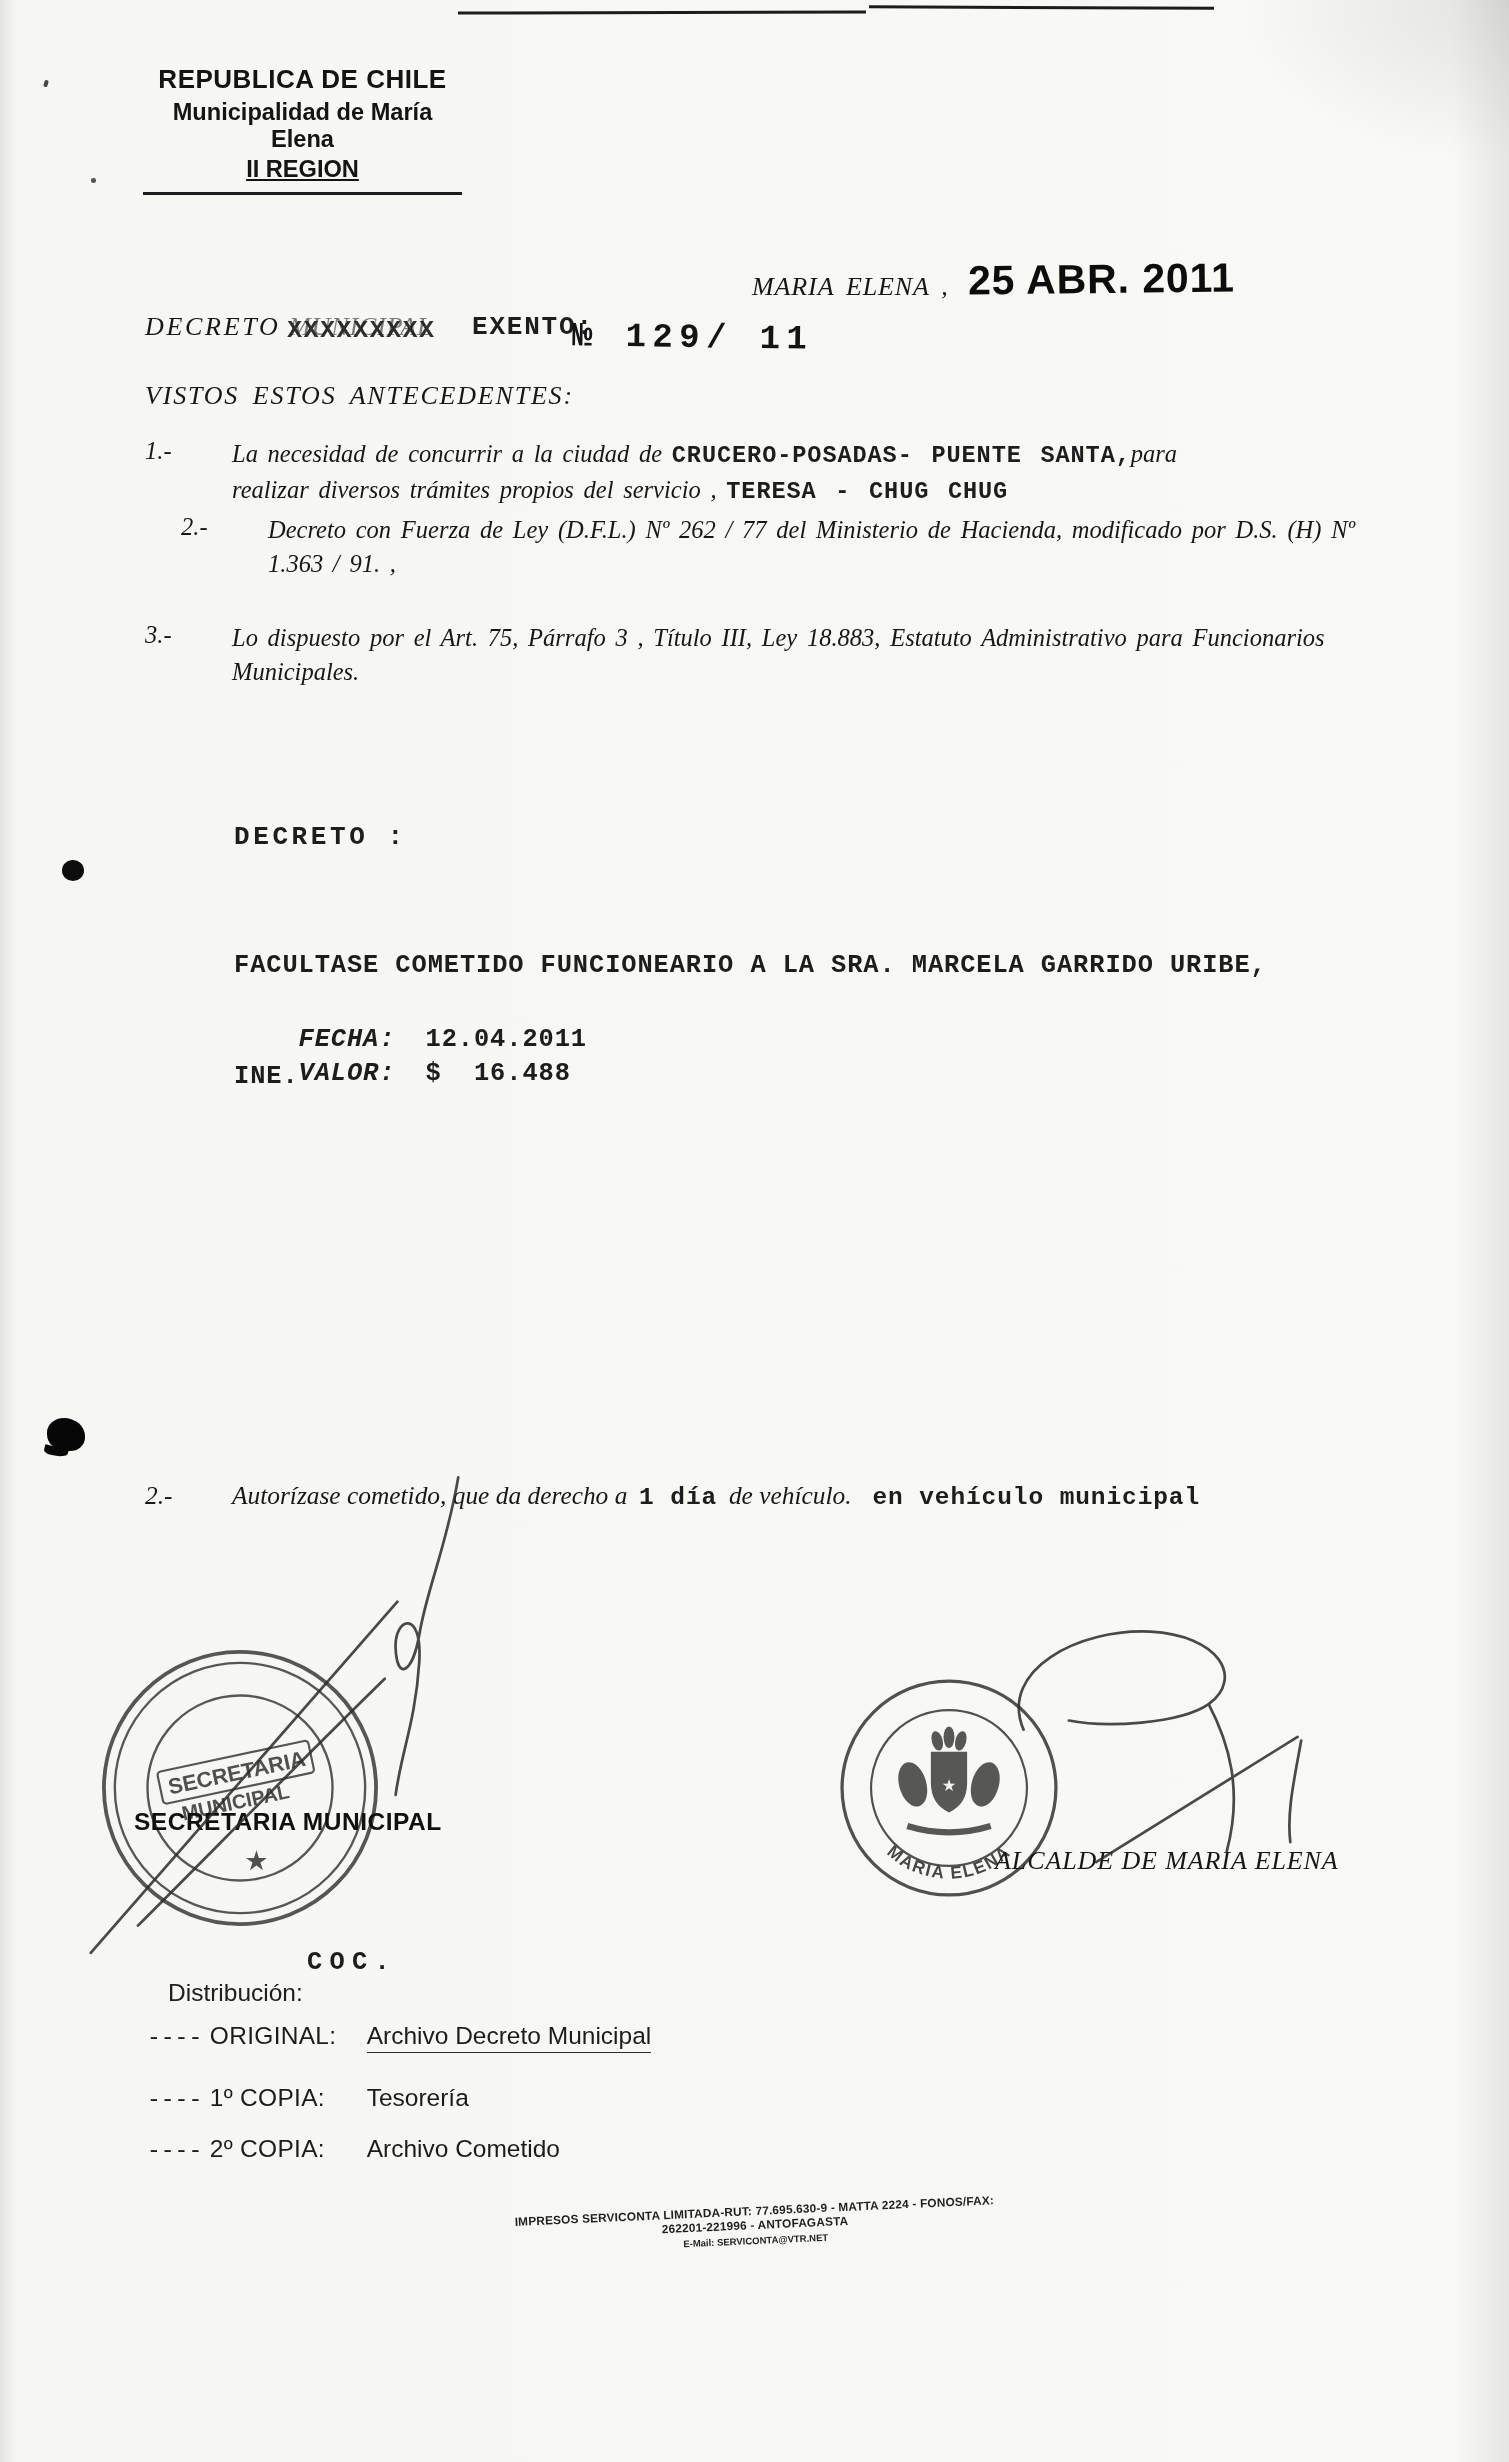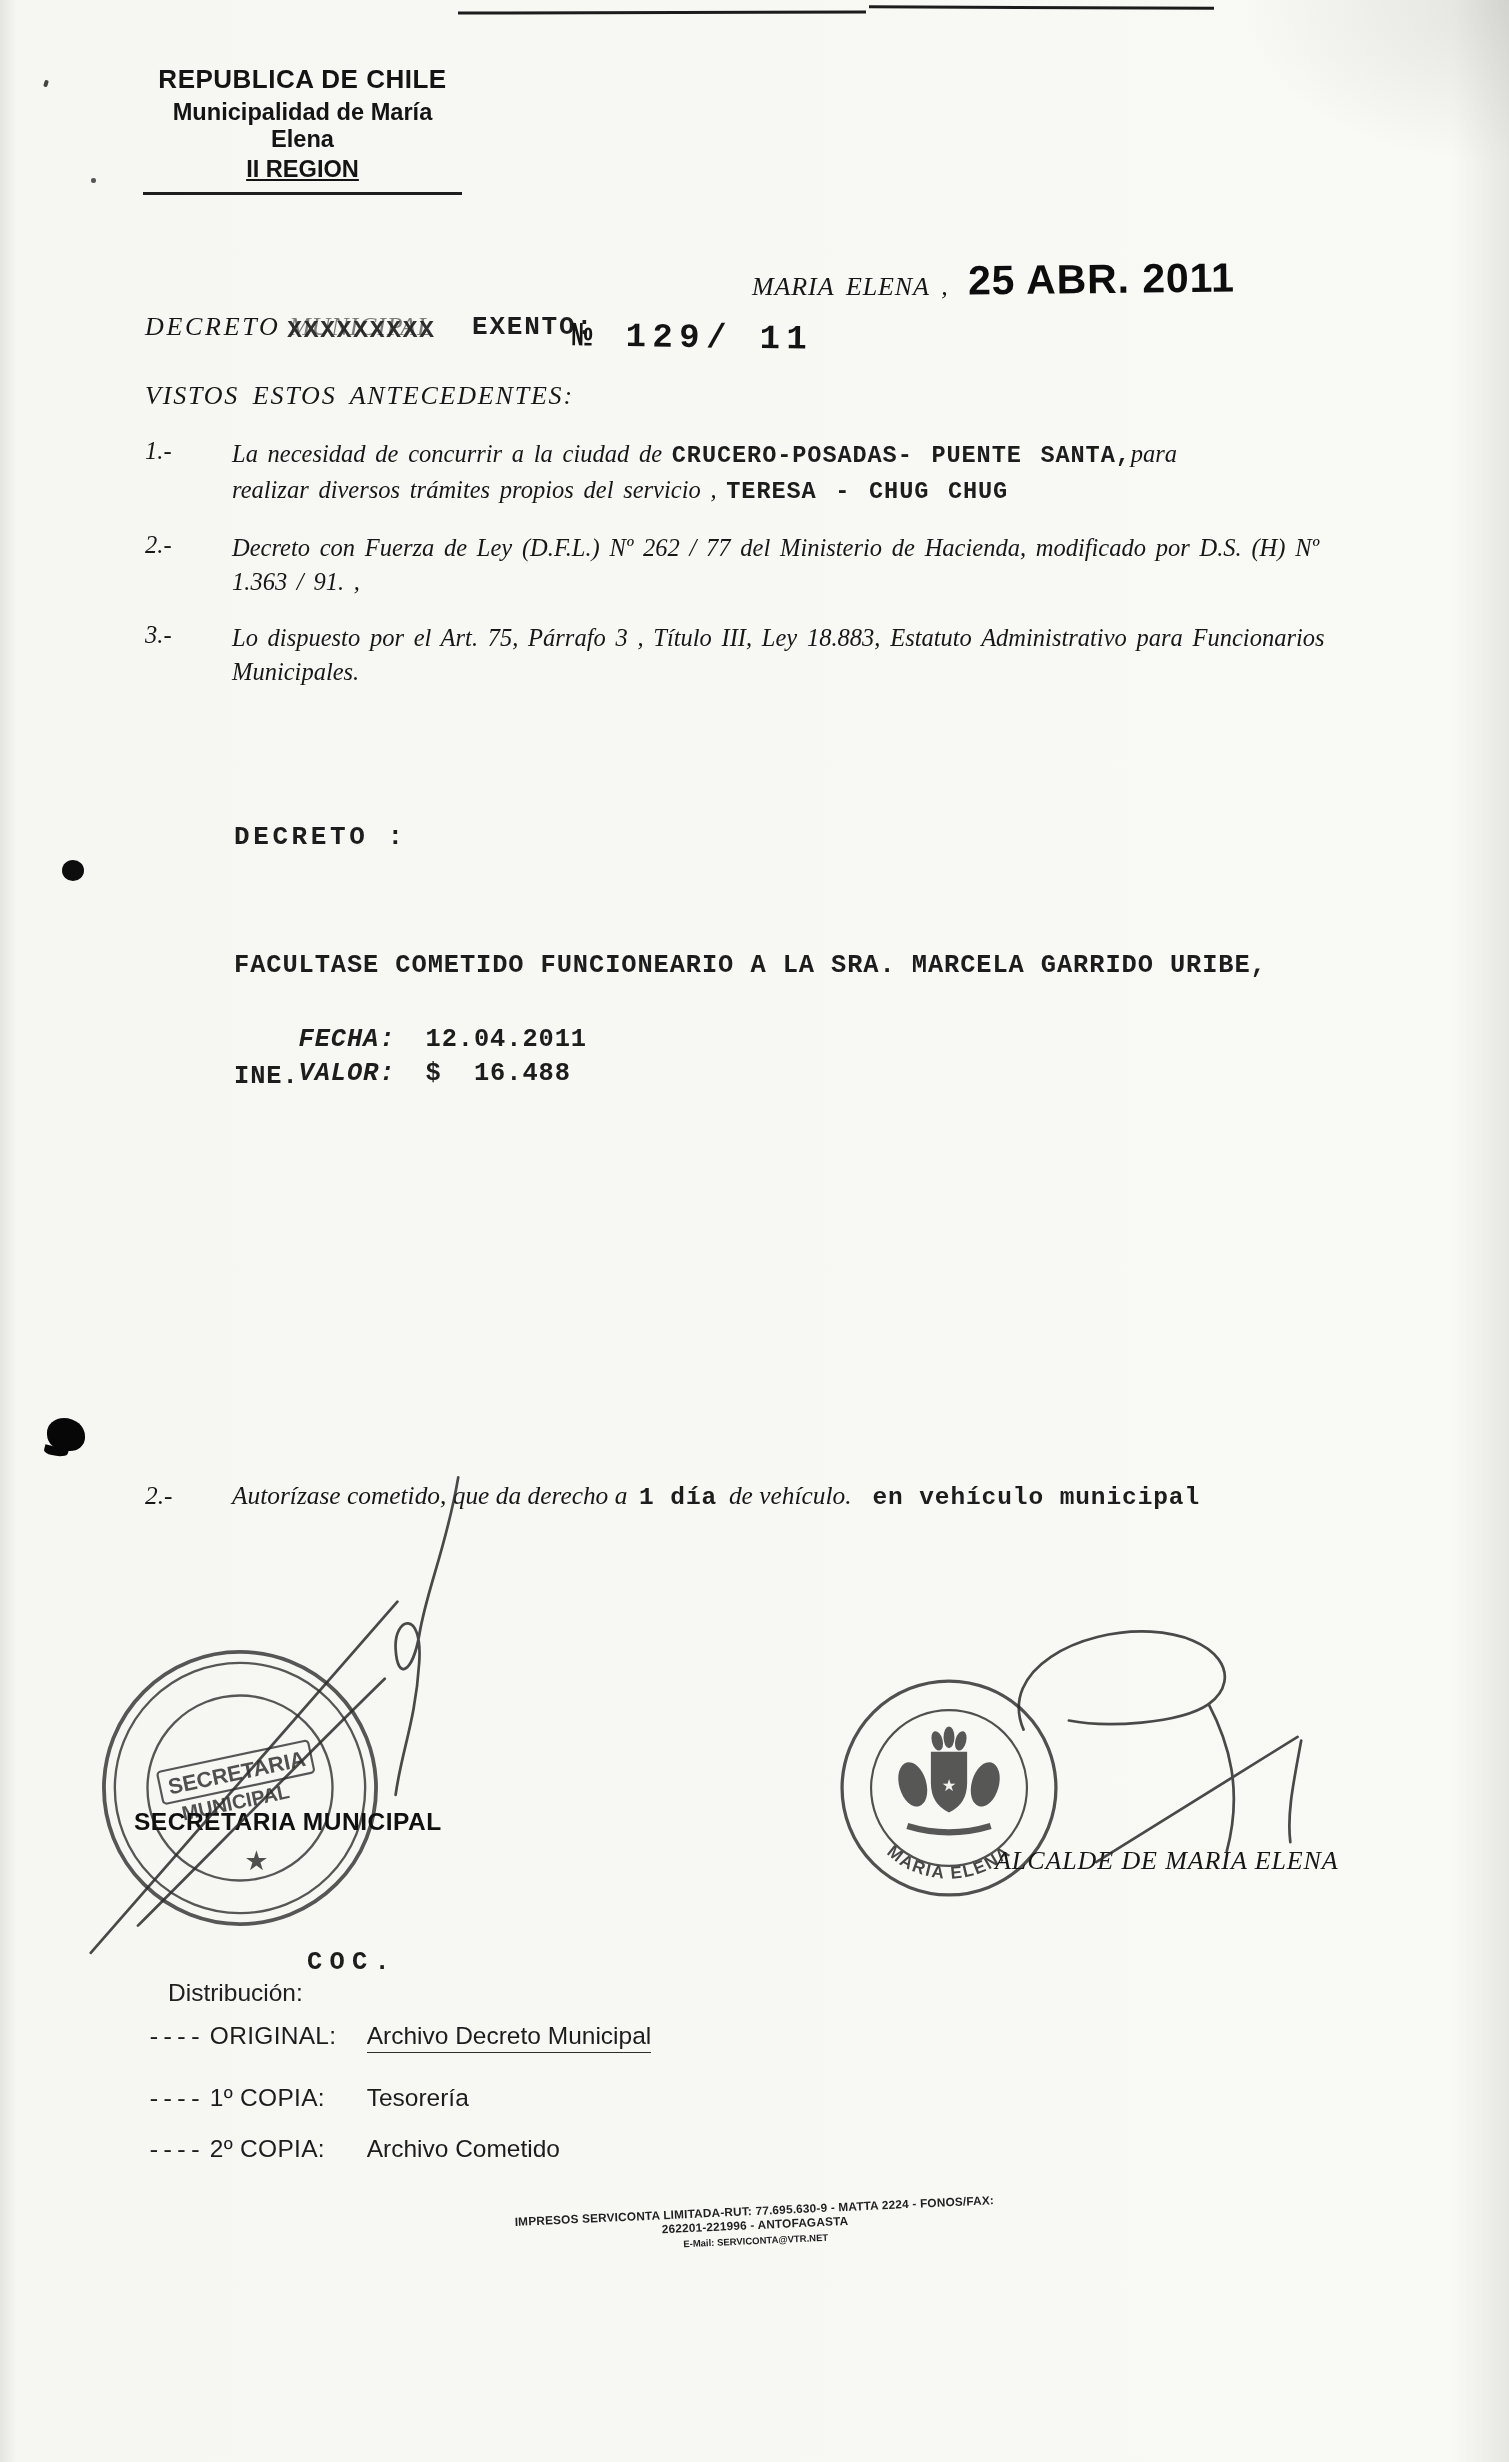--- a/index.html
+++ b/index.html
@@ -130,21 +130,21 @@
   <div class="abs mono hd-number">№ 129/ 11</div>
 
   <div class="abs serifit vistos-title">VISTOS ESTOS ANTECEDENTES:</div>
 
   <div class="abs item" style="top:437px;">
     <span class="serifit num">1.-</span><span class="body"><span class="serifit">La necesidad de concurrir a la ciudad de</span> <span class="mono mono-inl">CRUCERO-POSADAS- PUENTE SANTA,</span><span class="serifit">para</span><br>
       <span class="serifit">realizar diversos trámites propios del servicio ,</span> <span class="mono mono-inl">TERESA - CHUG CHUG</span>
     </span>
   </div>
 
-  <div class="abs item" style="top:531px;">
+  <div class="abs item" style="top:513px;margin-left:36px;">
     <span class="serifit num">2.-</span><span class="serifit body" style="width:1125px;">Decreto con Fuerza de Ley (D.F.L.) Nº 262 / 77 del Ministerio de Hacienda, modificado por D.S. (H) Nº 1.363 / 91. ,</span>
   </div>
 
   <div class="abs item" style="top:621px;">
     <span class="serifit num">3.-</span><span class="serifit body" style="width:1125px;">Lo dispuesto por el Art. 75, Párrafo 3 , Título III, Ley 18.883, Estatuto Administrativo para Funcionarios Municipales.</span>
   </div>
 
 
   <div class="abs mono decreto-title">DECRETO :</div>
   <div class="abs mono decreto-body">

